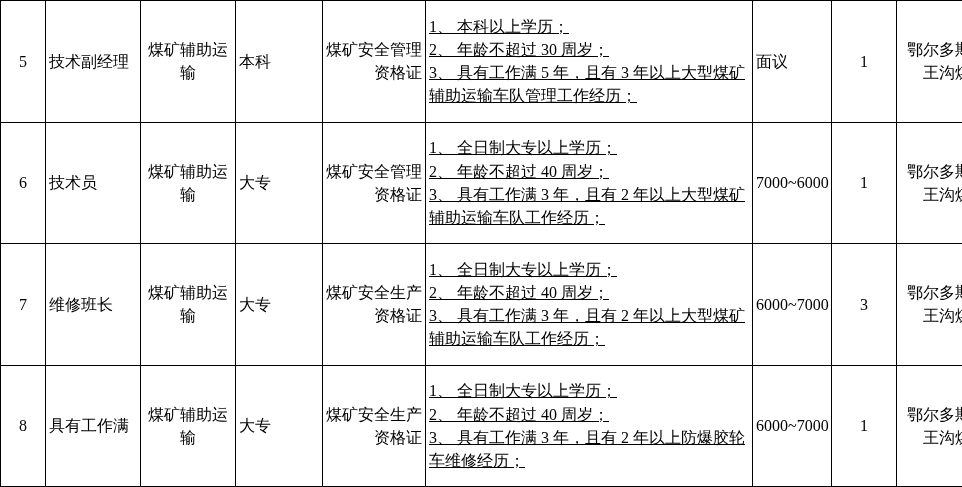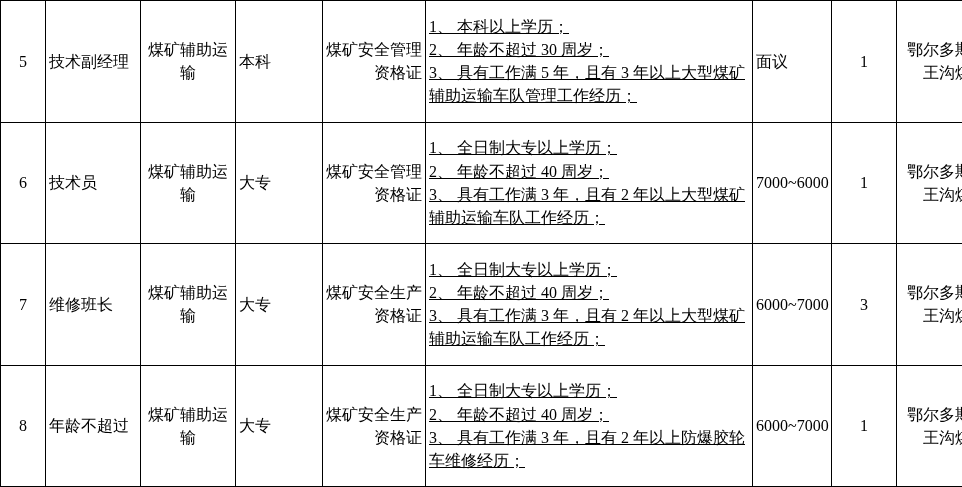--- a/index.html
+++ b/index.html
@@ -107,21 +107,21 @@
         </ul>
       </td>
       <td class="c-salary">6000~7000</td>
       <td class="c-count">3</td>
       <td class="c-location">鄂尔多斯市龙王沟煤矿</td>
 
     </tr>
 
     <tr>
       <td class="c-index">8</td>
-      <td class="c-position">年龄不超过</td>
+      <td class="c-position">具有工作满</td>
       <td class="c-dept">煤矿辅助运输</td>
       <td class="c-education">大专</td>
       <td class="c-cert">煤矿安全生产资格证</td>
       <td class="c-require">
         <ul class="req-list">
           <li>1、 全日制大专以上学历；</li>
           <li>2、 年龄不超过 40 周岁；</li>
           <li>3、 具有工作满 3 年，且有 2 年以上防爆胶轮车维修经历；</li>
         </ul>
       </td>

